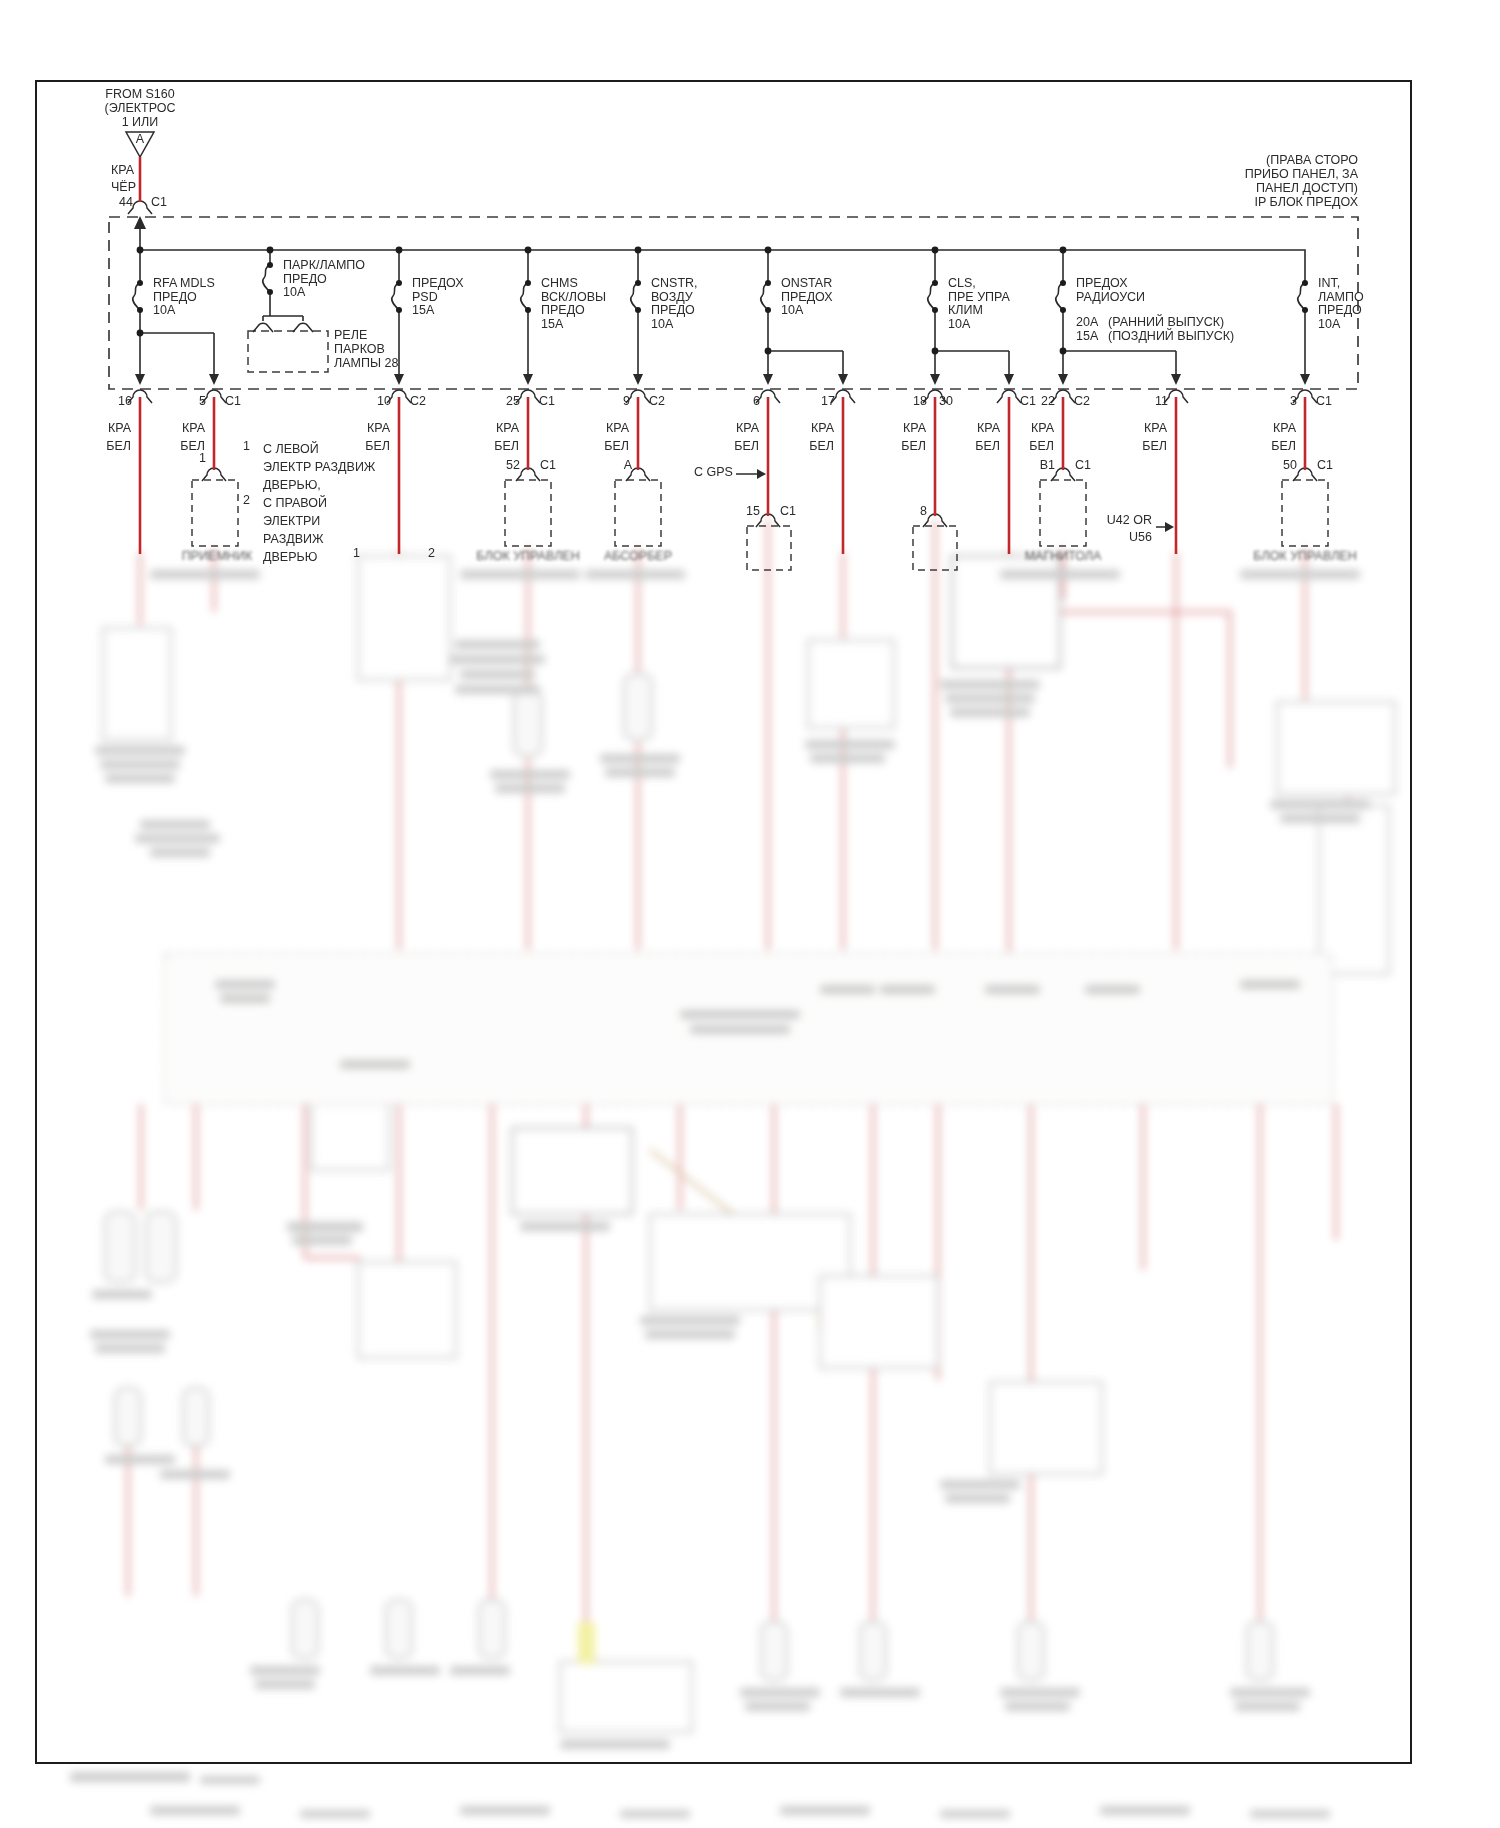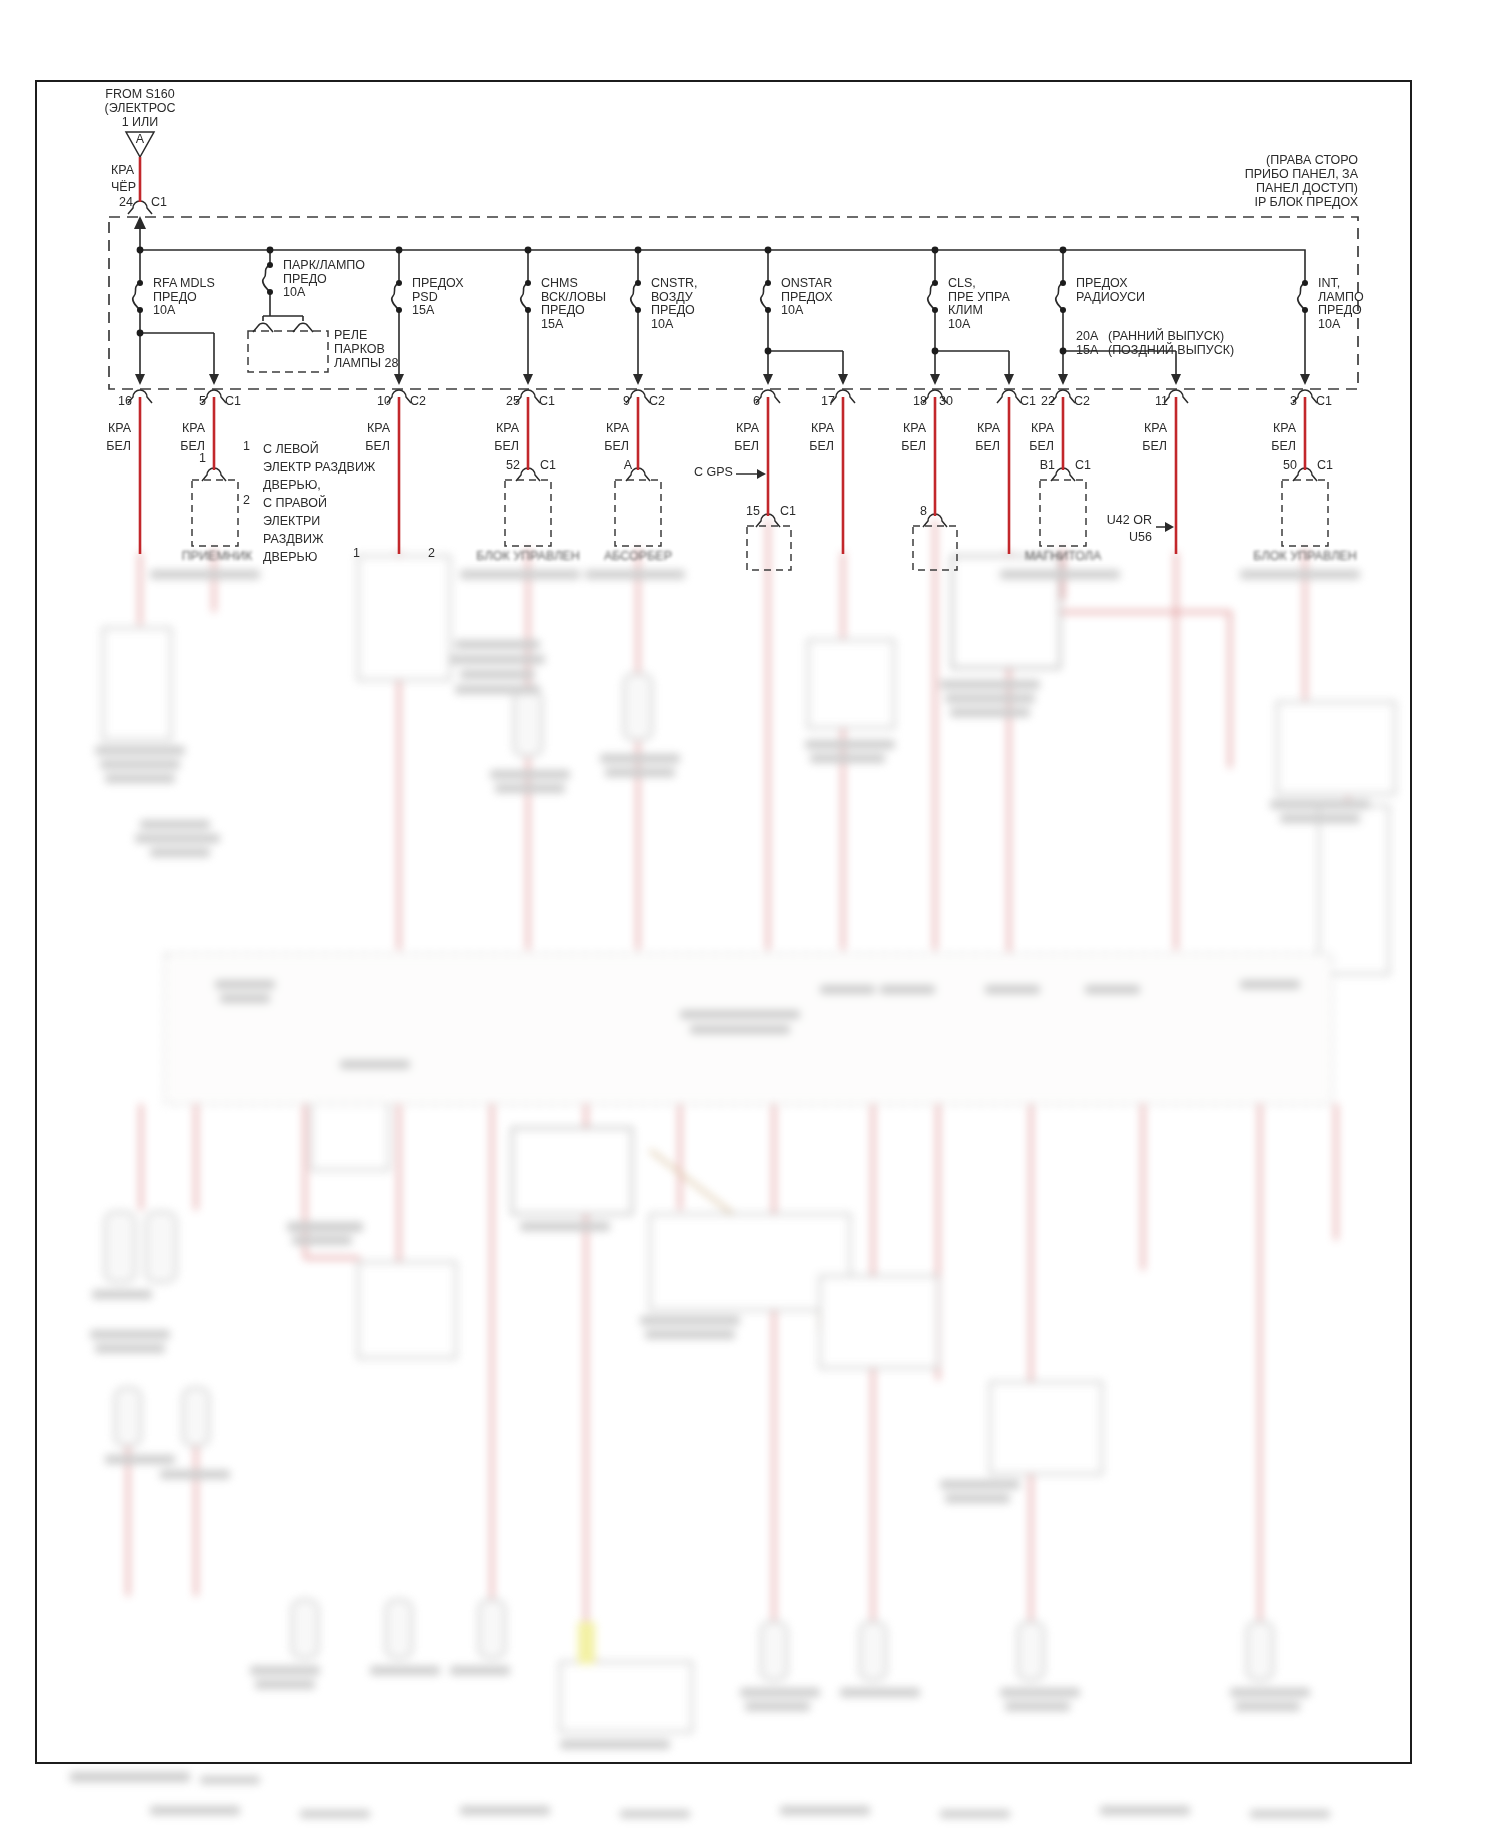--- a/index.html
+++ b/index.html
@@ -10,21 +10,21 @@
   svg.layer{position:absolute;left:0;top:0;}
   .blurwrap{position:absolute;left:0;top:0;width:1500px;height:1828px;
        filter:blur(4px);opacity:.52;}
   .lbl{position:absolute;font-size:12.5px;line-height:13.5px;color:#2b2b2b;
        white-space:pre-line;}
   .ra{text-align:right;}
   .ctr{text-align:center;}
   .lh14{line-height:14px;}
   .lh17{line-height:17px;}
   .lh18{line-height:18px;}
-  .pre{white-space:pre;margin-top:14px;}
+  .pre{white-space:pre;}
   .fuzzy{filter:blur(1.4px);opacity:.85;color:#3a3a3a;}
 </style>
 </head>
 <body>
 
 <div class="blurwrap">
 <svg class="layer" width="1500" height="1828">
 
   <g stroke="#c63b3e" stroke-width="3" fill="none">
     <path d="M140,552 V625"></path>
@@ -351,21 +351,21 @@
     <line x1="1156" y1="527" x2="1165" y2="527"></line>
   </g>
 </svg>
 
 <div class="lbl ctr lh14" style="left:80px;top:87px;width:120px">FROM S160
 (ЭЛЕКТРОС
 1 ИЛИ</div>
 <div class="lbl ctr" style="left:130px;top:133px;width:20px">A</div>
 <div class="lbl lh17" style="left:111px;top:162px;width:45px">КРА
 ЧЁР</div>
-<div class="lbl ra" style="left:105px;top:196px;width:28px">24</div>
+<div class="lbl ra" style="left:105px;top:196px;width:28px">44</div>
 <div class="lbl" style="left:151px;top:196px">C1</div>
 
 <div class="lbl ra lh14" style="left:1108px;top:153px;width:250px">(ПРАВА СТОРО
 ПРИБО ПАНЕЛ, ЗА
 ПАНЕЛ ДОСТУП)
 IP БЛОК ПРЕДОХ</div>
 
 <div class="lbl" style="left:153px;top:277px">RFA MDLS
 ПРЕДО
 10A</div>

